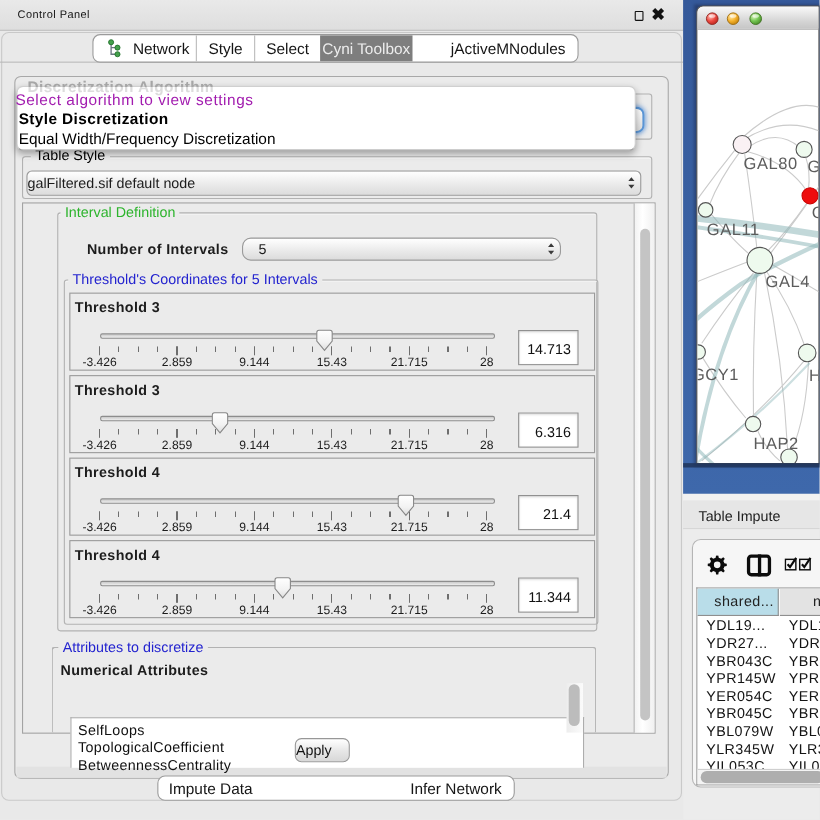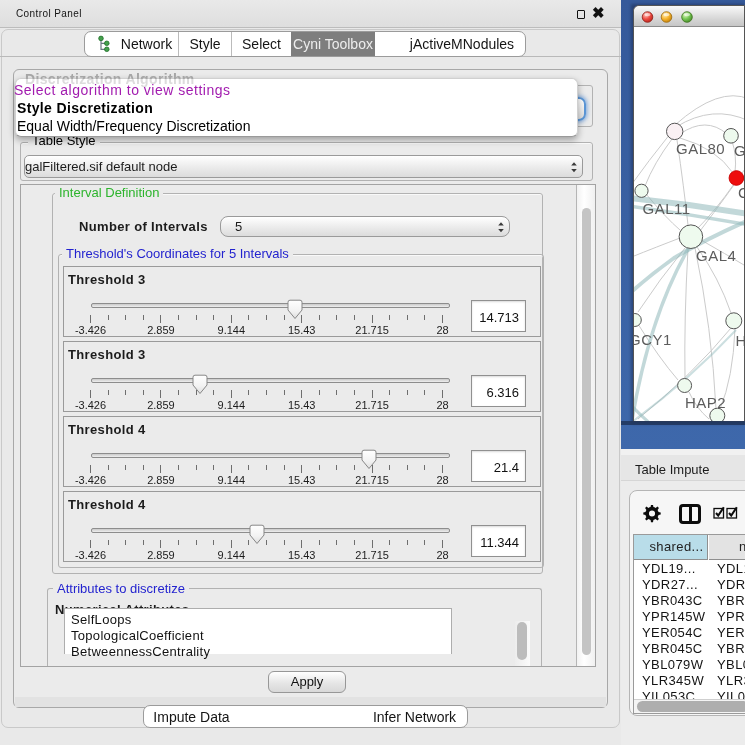--- a/index.html
+++ b/index.html
@@ -147,27 +147,27 @@
   <div class="ticklbl" style="left:231.3px;top:549px">9.144</div>
   <div class="ticklbl" style="left:301.7px;top:549px">15.43</div>
   <div class="ticklbl" style="left:372.1px;top:549px">21.715</div>
   <div class="ticklbl" style="left:442.5px;top:549px">28</div>
   <div class="abs vbox" style="left:471px;top:525px;width:55px;height:32px;font-size:13px;line-height:34px;text-align:right;padding-right:6px;color:#111">11.344</div>
 
   <div class="abs" style="left:47px;top:588px;width:495px;height:78px;border:1px solid #b2b2b2;border-top-right-radius:3px;border-top-left-radius:3px;border-bottom:none"></div>
   <div class="abs gtitle" style="left:53px;top:582px;color:#2323cf">Attributes to discretize</div>
   <div class="abs f13 b" style="left:55px;top:602px">Numerical Attributes</div>
 
-  <div class="abs" style="left:64px;top:608px;width:388px;height:46px;background:#fff;border:1px solid #adadad;border-bottom:none">
+  <div class="abs" style="left:64px;top:652px;width:467px;height:46px;background:#fff;border:1px solid #adadad;border-bottom:none">
     <div style="font-size:13px;color:#111;padding:3px 0 0 6px;line-height:16px;letter-spacing:.3px">SelfLoops<br>TopologicalCoefficient<br>BetweennessCentrality</div>
   </div>
   <div class="abs" style="left:515px;top:621px;width:15px;height:45px;background:linear-gradient(90deg,#ededed,#fbfbfb)"></div>
   <div class="abs" style="left:517px;top:622px;width:10px;height:38px;background:#bcbcbc;border-radius:5px"></div>
 
-  <div class="abs" style="left:268px;top:671px;width:78px;height:22px;background:linear-gradient(#ffffff,#e6e6e6 55%,#d8d8d8);border:1px solid #979797;border-radius:6px;text-align:center;font-size:13px;line-height:20px;color:#111">Apply</div>
+  <div class="abs" style="left:268px;top:671px;width:50px;height:22px;background:linear-gradient(#ffffff,#e6e6e6 55%,#d8d8d8);border:1px solid #979797;border-radius:6px;text-align:left;font-size:13px;line-height:20px;color:#111">Apply</div>
 
   <div class="abs" style="left:143px;top:705px;width:325px;height:23px;background:#fff;border:1px solid #9b9b9b;border-radius:7px;overflow:hidden">
     <div class="tab" style="left:0;width:95px;line-height:22px">Impute Data</div>
     <div class="tab" style="left:216px;width:109px;line-height:22px">Infer Network</div>
   </div>
 
   <div class="abs" style="left:84px;top:31px;width:442px;height:26px;background:#fff;border:1px solid #9b9b9b;border-radius:7px;overflow:hidden">
     <div class="tab" style="left:0;width:93px;line-height:25px;padding-left:16px">
       <span style="position:absolute;left:13px;top:3px;width:12px;height:18px">
         <svg width="12" height="18">

